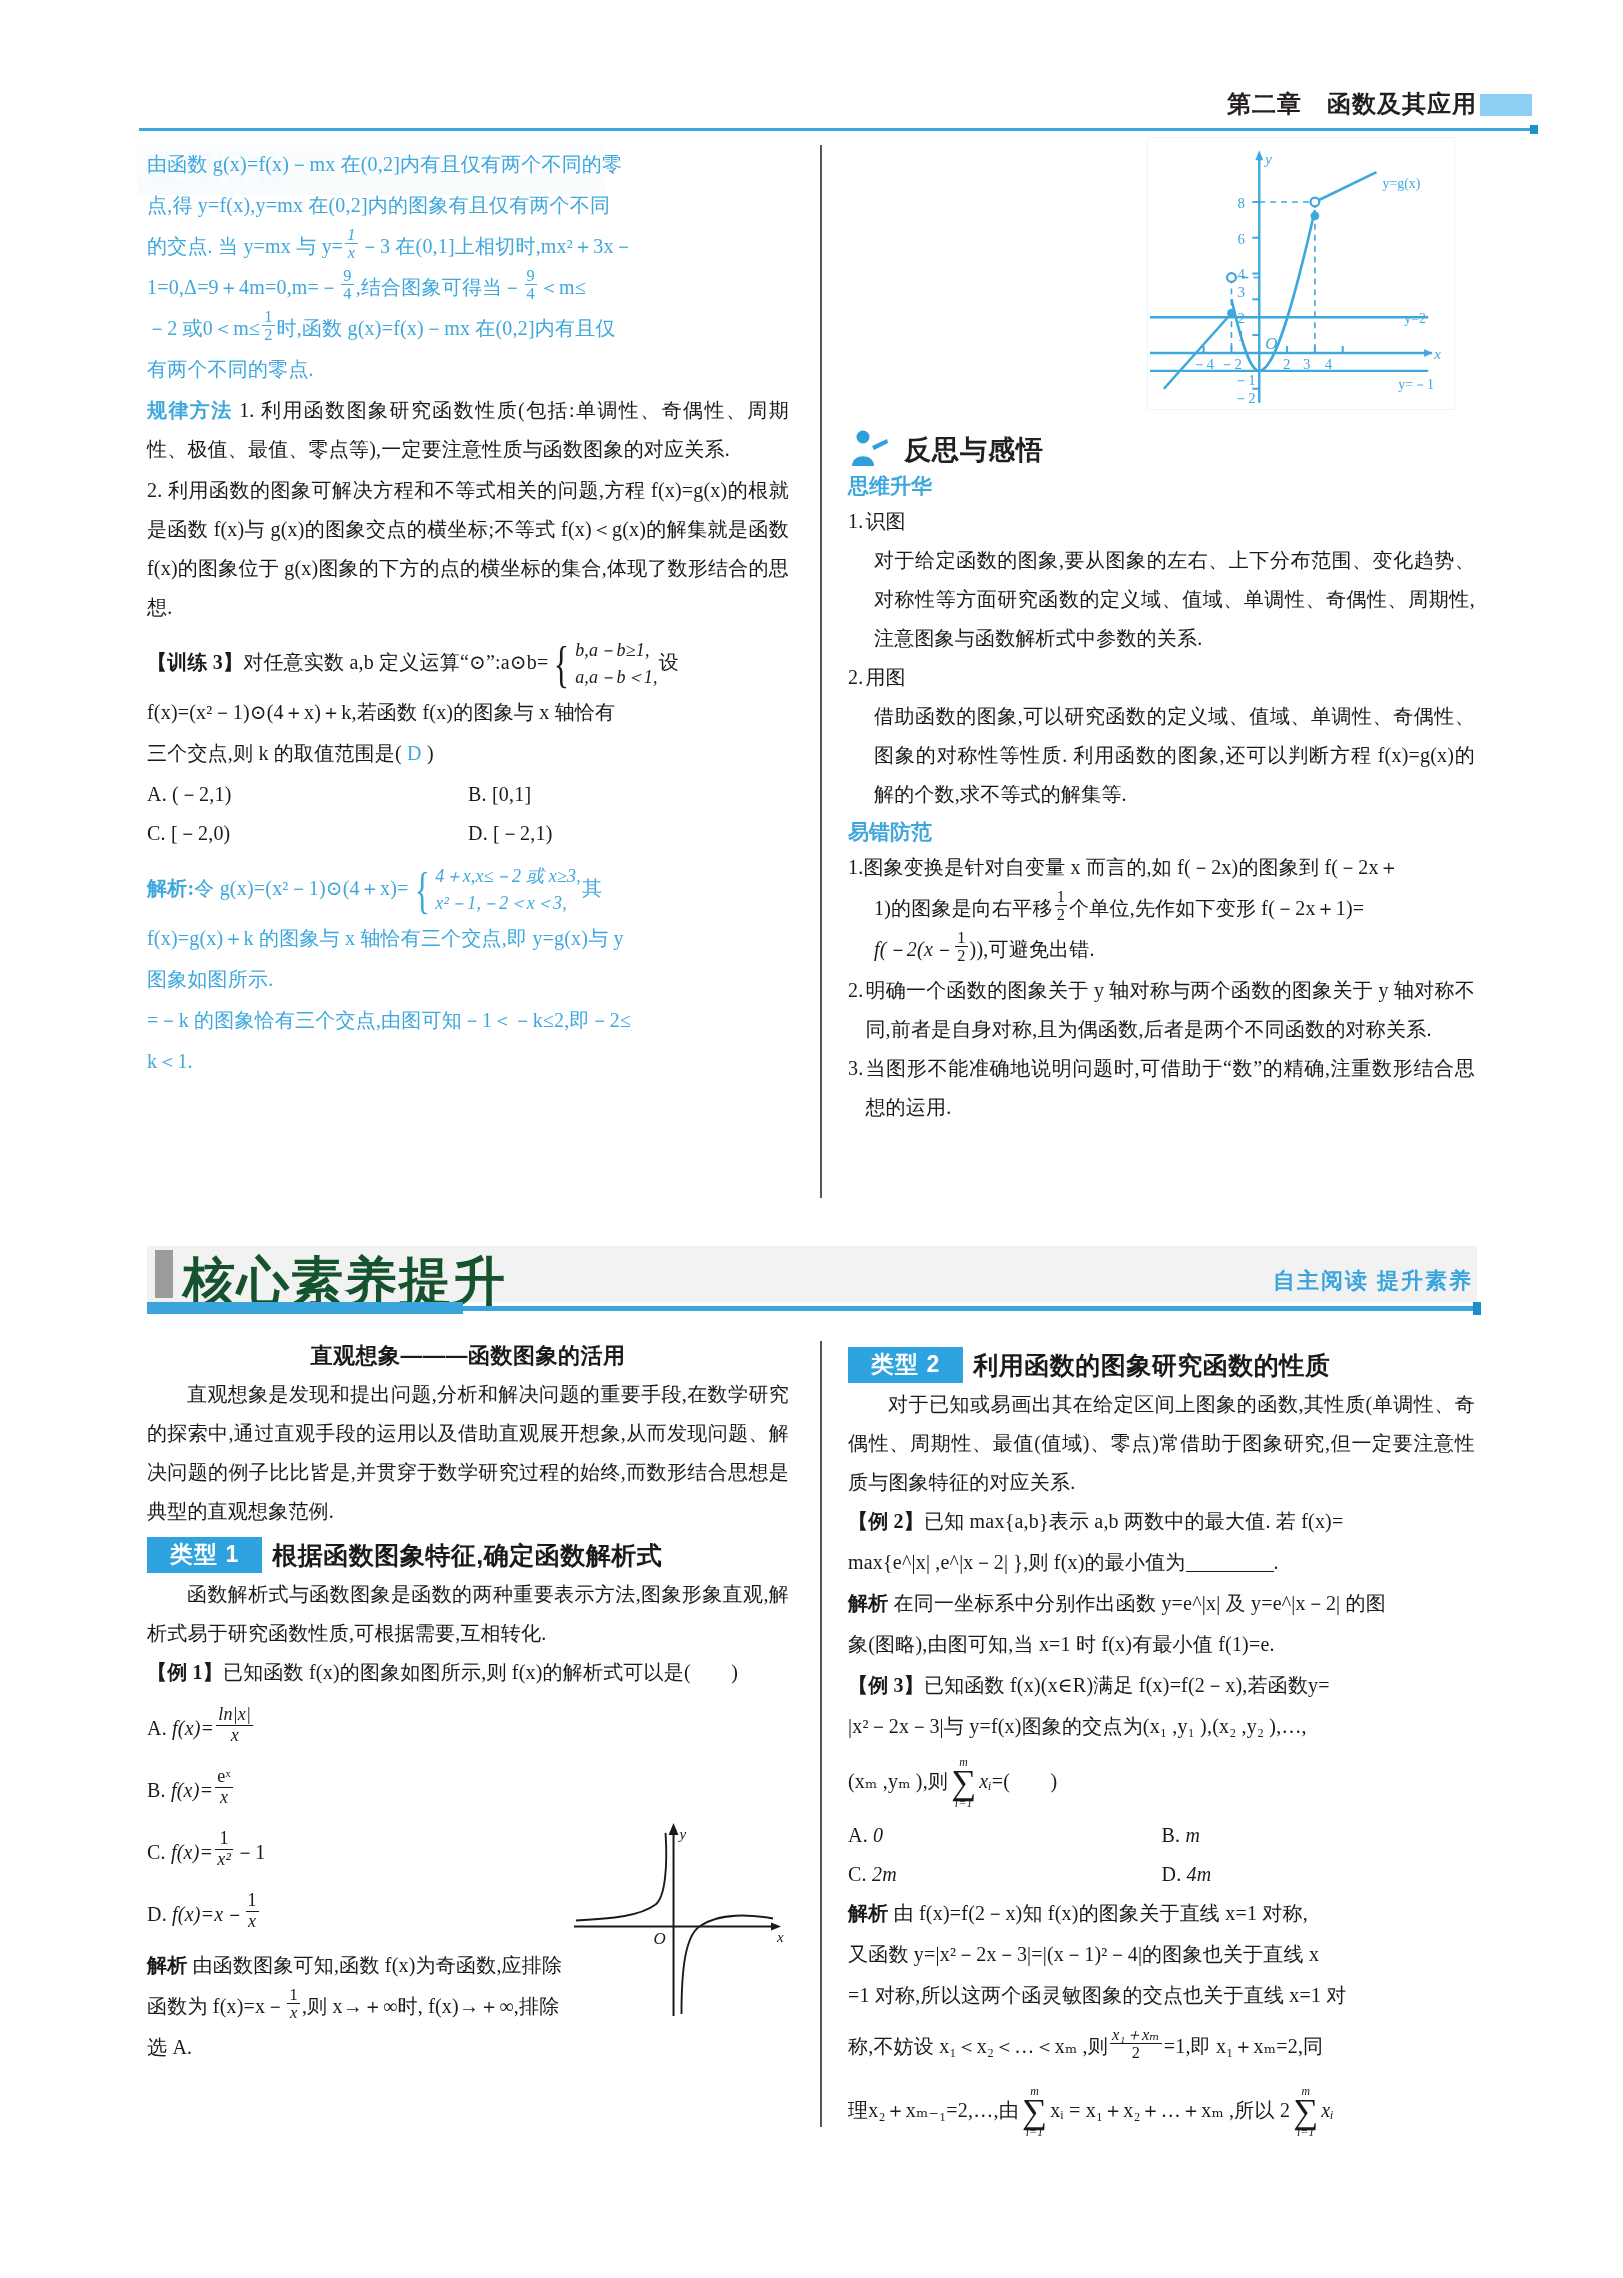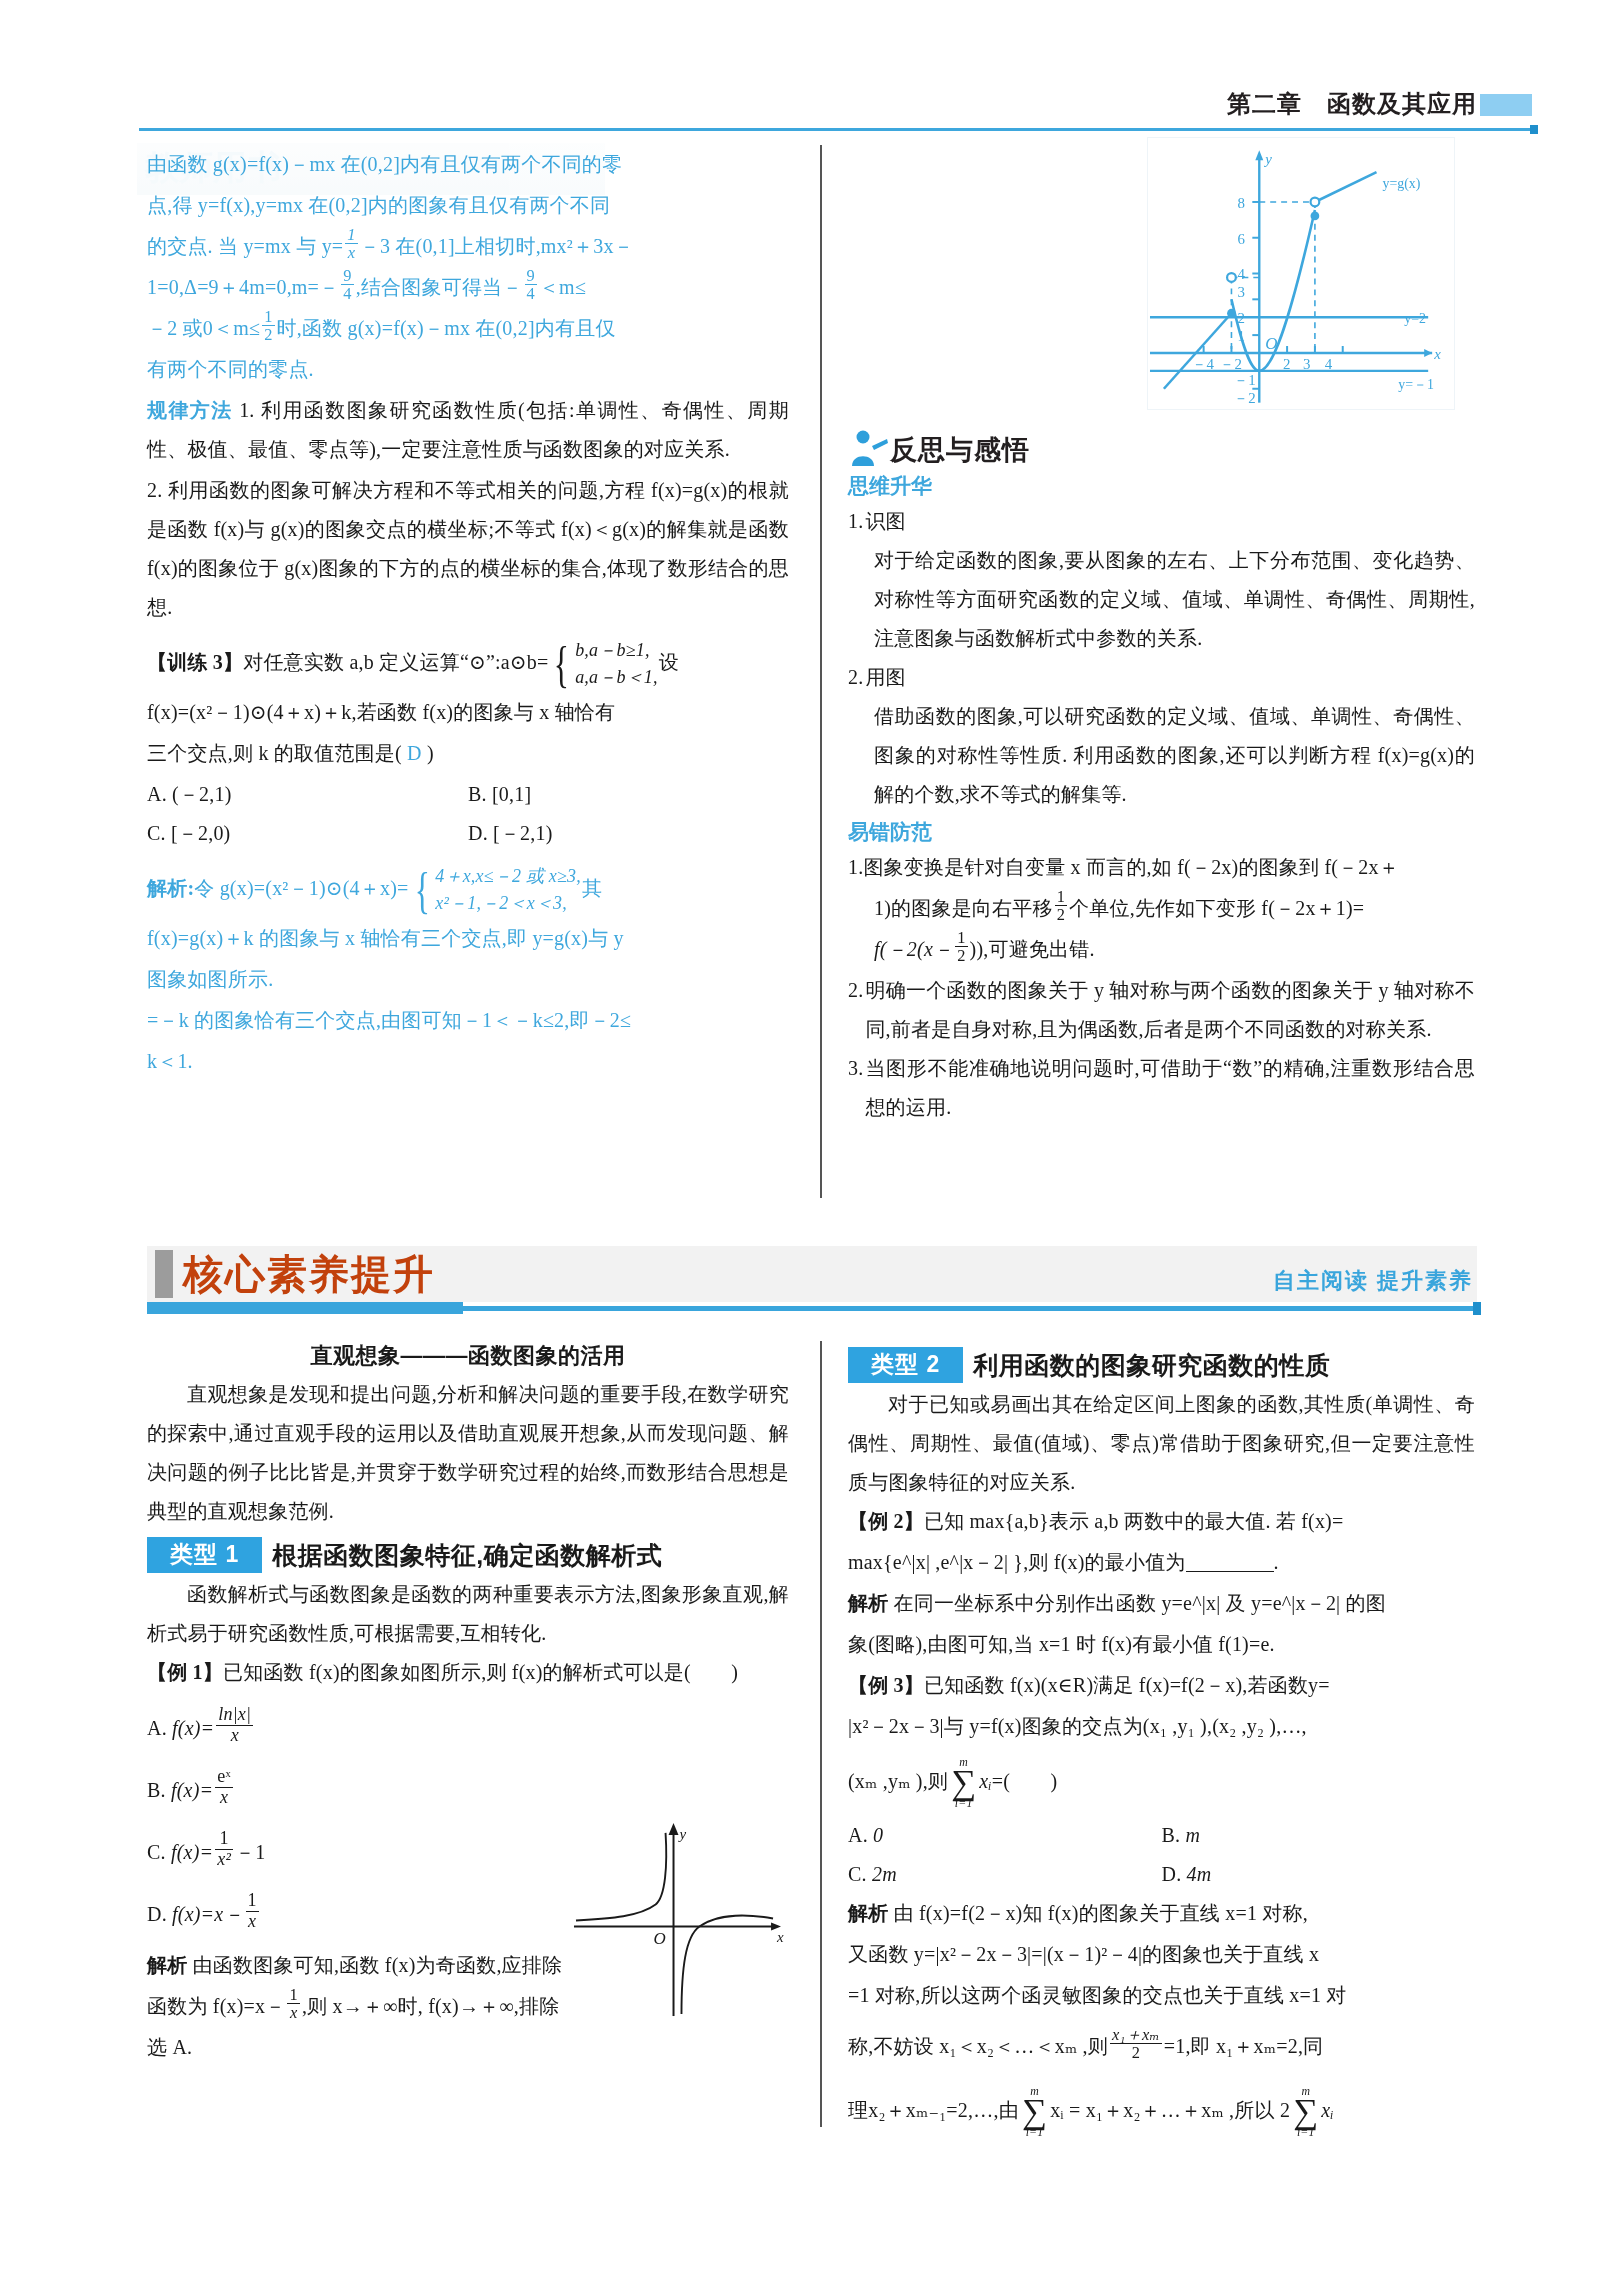--- a/index.html
+++ b/index.html
@@ -74,21 +74,21 @@
   .sig .g{font-size:1.85em;line-height:.85;}
   .sig .bot{font-size:.62em;font-style:italic;}
 
   
   .figbox{
     position:absolute;left:299px;top:-8px;width:306px;height:271px;
     background:#fff;border:1px solid #eef4f8;
   }
 
   
-  .rs-head{display:flex;align-items:flex-end;gap:0;margin:0 0 4px 0;}
+  .rs-head{display:flex;align-items:flex-end;gap:14px;margin:0 0 4px 0;}
   .rs-head .ic{width:42px;height:42px;position:relative;flex:0 0 auto;}
   .rs-head .t{
     font-family:"Liberation Sans","DejaVu Sans",sans-serif;
     font-size:27px;font-weight:bold;color:#231f20;letter-spacing:1px;
   }
   .subhead{
     font-family:"Liberation Sans","DejaVu Sans",sans-serif;
     color:#3ea7dd;font-weight:bold;font-size:21px;margin:4px 0 2px;
   }
   .num-item{display:flex;gap:2px;}
@@ -99,21 +99,21 @@
   
   .banner{position:absolute;left:147px;right:147px;top:1246px;height:70px;}
   .banner .bg{position:absolute;left:0;right:0;top:0;height:56px;background:#f2f2f2;}
   .banner .tabbar{position:absolute;left:0;top:56px;width:316px;height:12px;background:#39a5dc;}
   .banner .baseline{position:absolute;left:316px;right:0;top:60px;height:5px;background:#39a5dc;}
   .banner .baseline::after{content:"";position:absolute;right:-4px;top:-4px;width:8px;height:13px;background:#1f8fcc;}
   .banner .blk{position:absolute;left:8px;top:4px;width:18px;height:48px;background:#9c9c9c;}
   .banner h1{
     position:absolute;left:36px;top:1px;margin:0;
     font-family:"Liberation Sans","DejaVu Sans",sans-serif;
-    font-size:40px;font-weight:bold;letter-spacing:2px;color:#c2410c;text-align:right;
+    font-size:52px;font-weight:bold;letter-spacing:2px;color:#14532d;text-align:right;
   }
   .banner .tag{
     position:absolute;right:4px;top:20px;
     font-family:"Liberation Sans","DejaVu Sans",sans-serif;
     font-size:22px;font-weight:bold;color:#39a5dc;letter-spacing:2px;
   }
 
   
   .cols2{position:absolute;left:147px;right:147px;top:1341px;}
   .c2-left{position:absolute;left:0;width:642px;}

